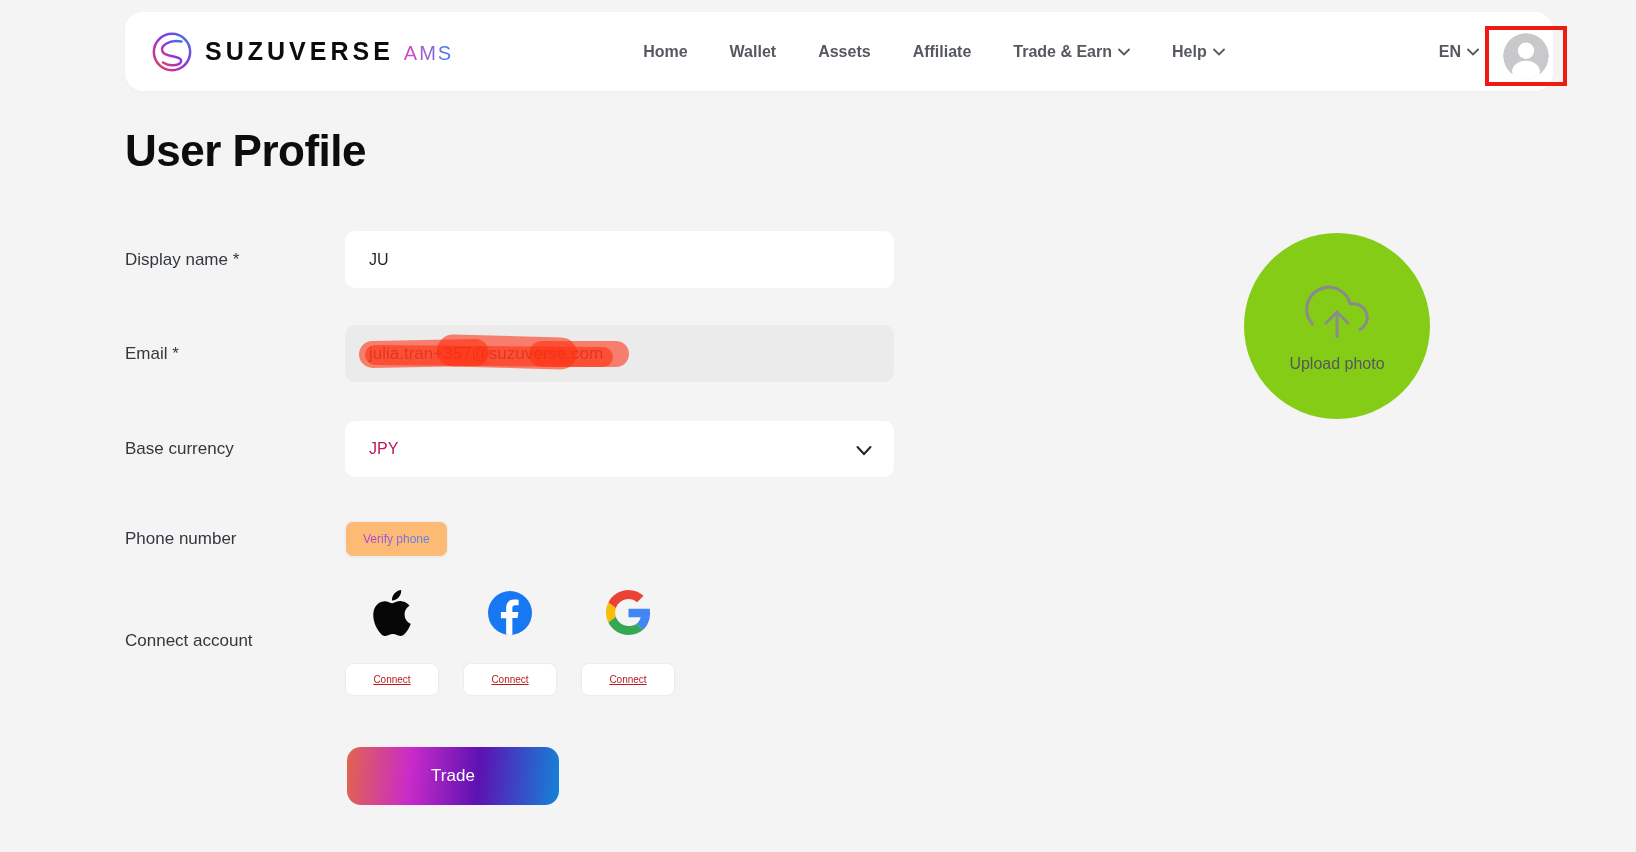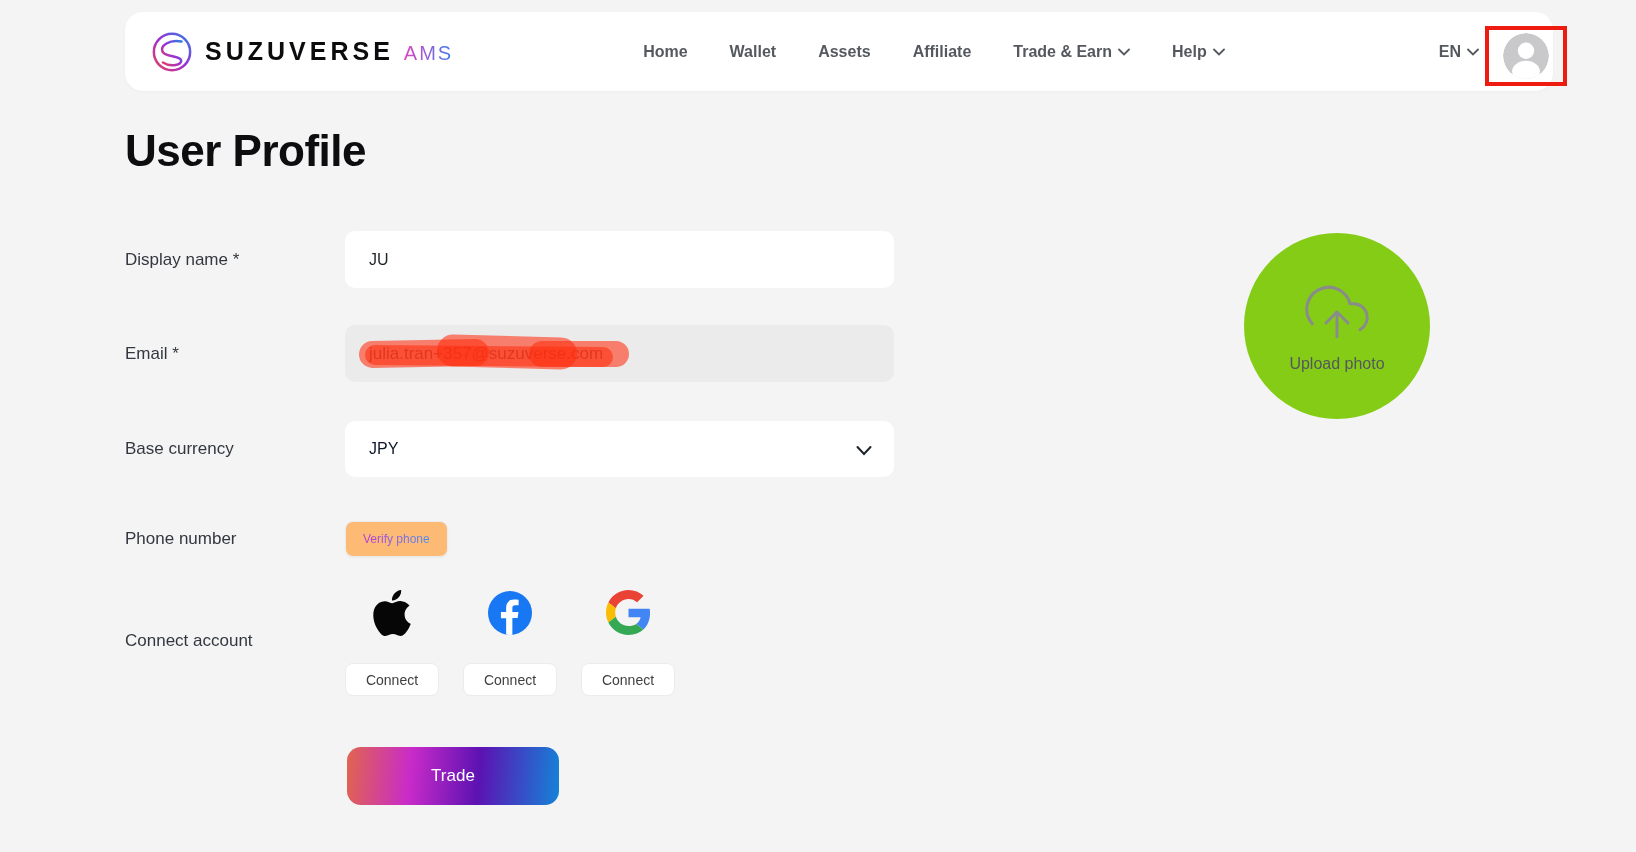--- a/index.html
+++ b/index.html
@@ -71,21 +71,21 @@
   .scribble { position:absolute; left:14px; top:10px; width:260px; height:38px; pointer-events:none; }
   .scribble div { position:absolute; background:rgba(255,47,16,0.58); border-radius:18px; }
   .s1 { left:0;   top:5px;  width:130px; height:27px; transform:rotate(-1deg); }
   .s2 { left:78px; top:1px;  width:140px; height:32px; transform:rotate(1.5deg); }
   .s3 { left:170px;top:6px;  width:100px; height:26px; }
   .s4 { left:6px;  top:11px; width:248px; height:20px; transform:rotate(0.5deg); }
 
   .row-currency { margin-top:39px; }
   .select {
     position:relative; width:549px; height:56px; background:#fff; border-radius:10px;
-    display:flex; align-items:center; padding:0 24px; font-size:16px; color:#0f172a;
+    display:flex; align-items:center; padding:0 24px; font-size:16px; color:#be185d;
     cursor:pointer;
   }
   .select .chev { position:absolute; right:22px; top:21px; }
 
   .row-phone { margin-top:44px; }
   .verify-btn {
     height:36px; padding:0 17px; background:#fdba74; border:1px solid #ececee;
     border-radius:8px; font-size:12px; font-weight:500; cursor:pointer;
     box-shadow:0 1px 2px rgba(0,0,0,0.04); font-family:inherit;
   }
@@ -93,22 +93,22 @@
     background:linear-gradient(90deg,#b93bd4,#4a90f5);
     -webkit-background-clip:text; background-clip:text; color:transparent;
   }
 
   .row-connect { margin-top:28px; }
   .providers { display:flex; gap:24px; }
   .provider { width:94px; display:flex; flex-direction:column; align-items:center; }
   .provider-icon { height:55px; display:flex; align-items:center; justify-content:center; }
   .connect-btn {
     margin-top:23px; width:94px; height:33px; background:#fff;
-    border:1px solid #ececee; border-radius:8px; font-size:14px; color:#404040;
-    cursor:pointer; font-family:inherit;
+    border:1px solid #ececee; border-radius:8px; font-size:10px; color:#b91c1c;
+    cursor:pointer; font-family:inherit;text-decoration:underline;
   }
 
   .save-btn {
     position:absolute; left:222px; top:516px; width:212px; height:58px;
     border:none; border-radius:14px; cursor:pointer;
     background:linear-gradient(95deg,#e0654e 0%,#c92bc9 30%,#5c12b2 62%,#1583d8 100%);
     color:#ffffff; font-size:17px; font-weight:500; font-family:inherit;
   }
 
   

